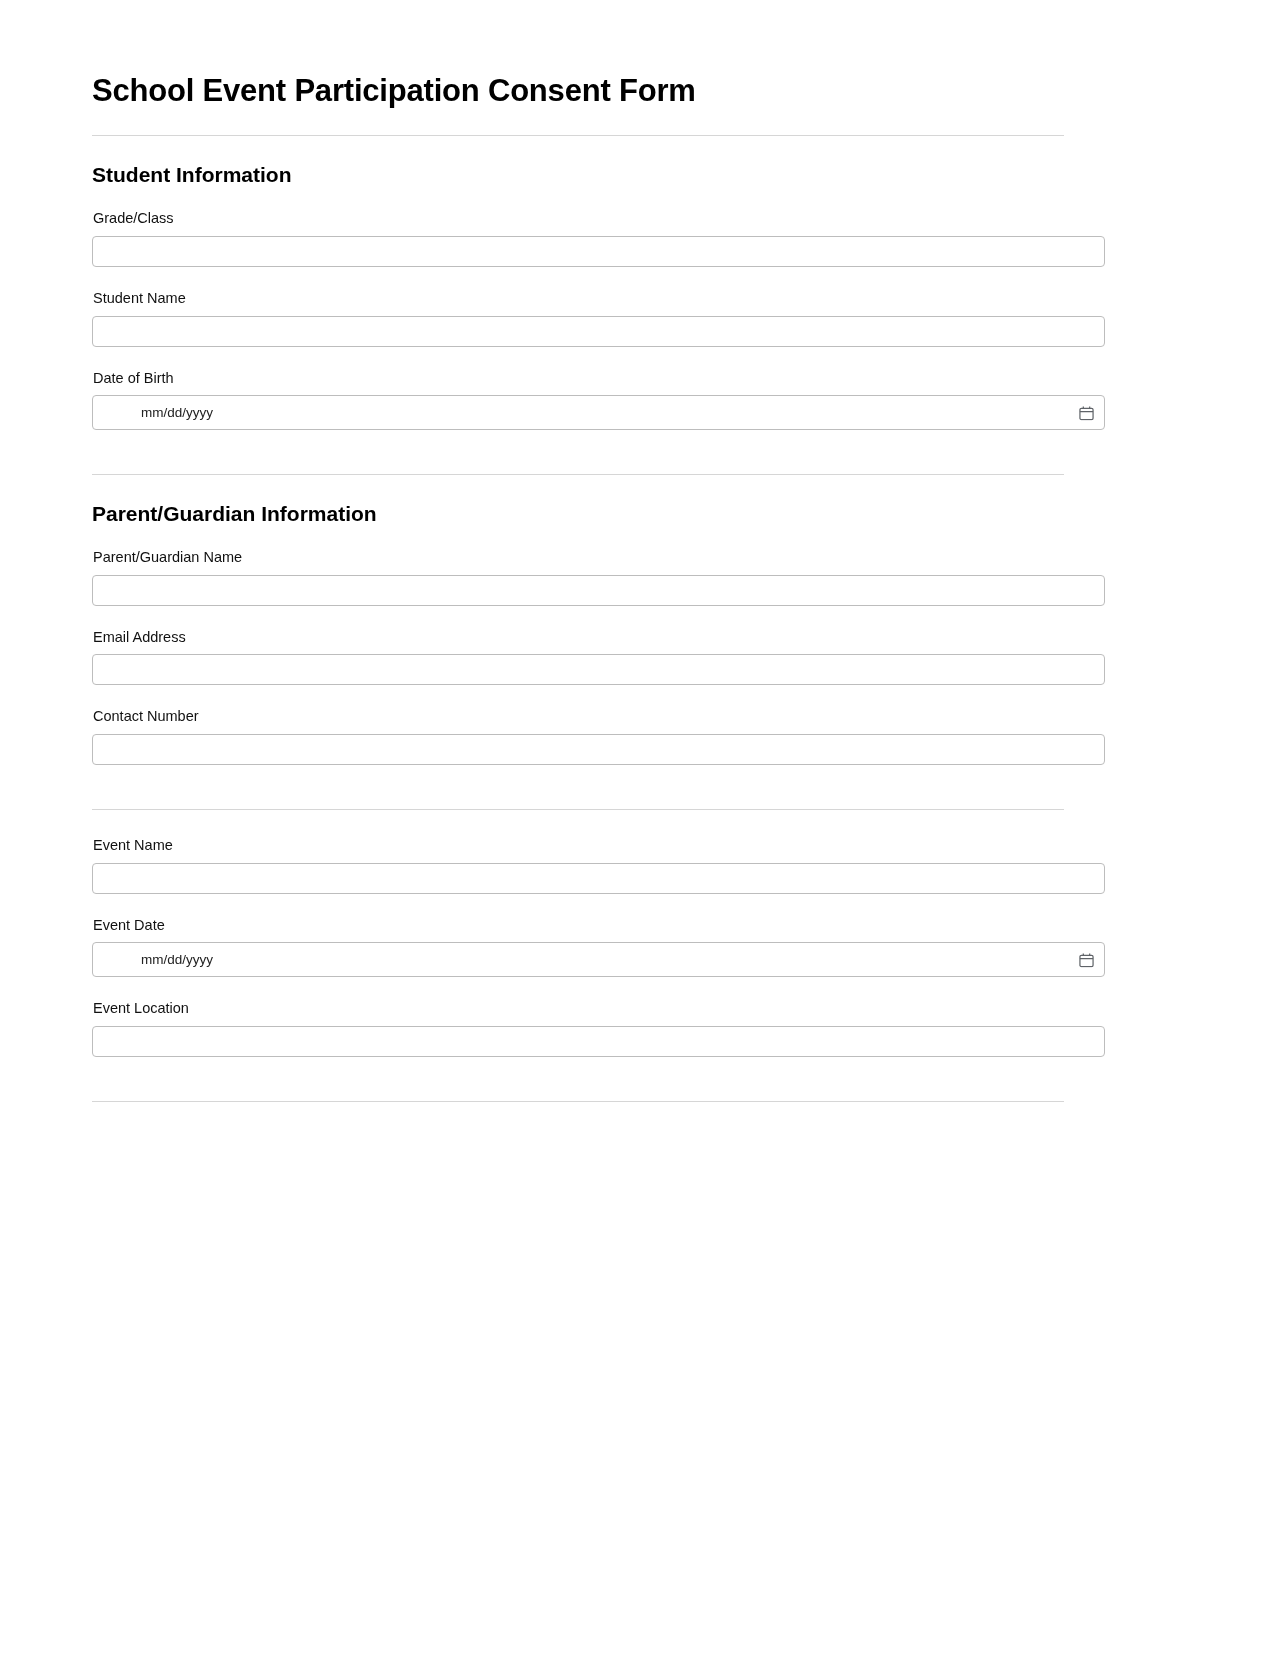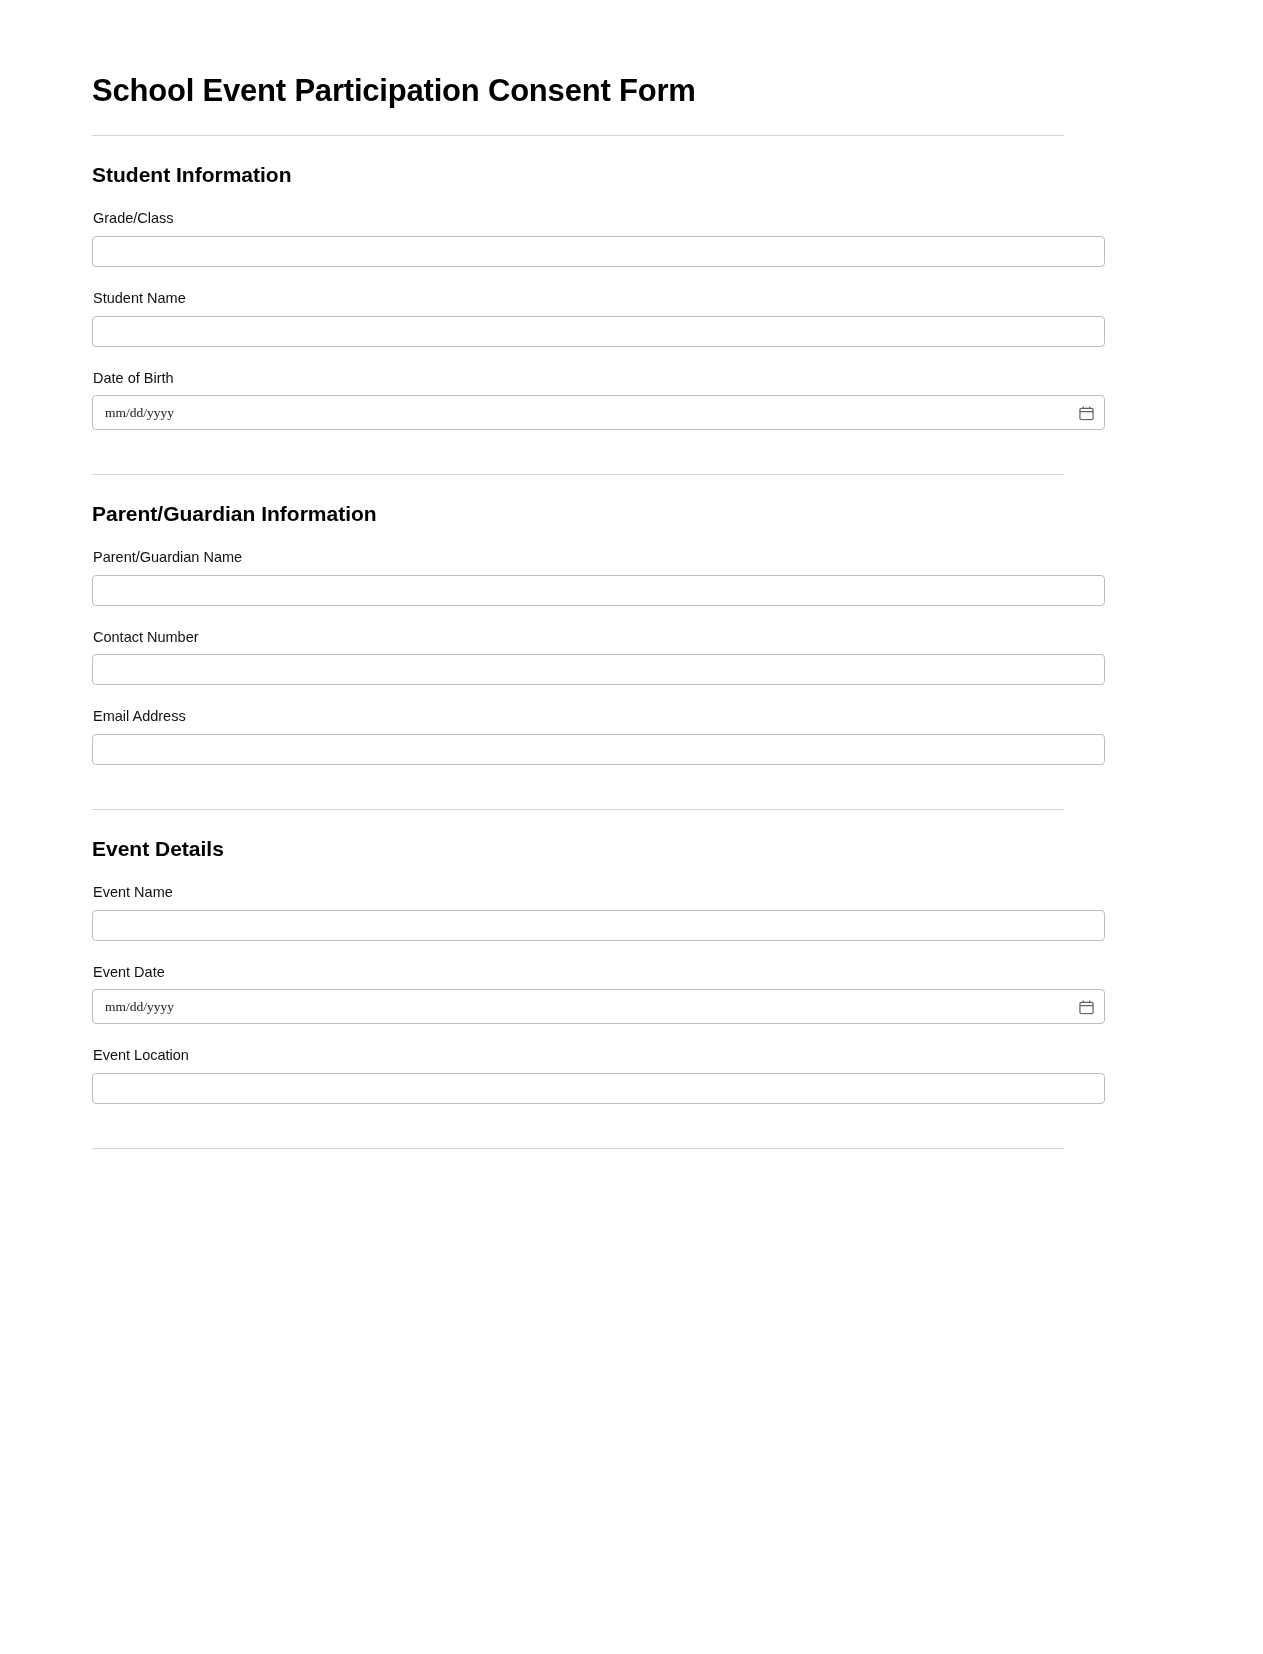--- a/index.html
+++ b/index.html
@@ -84,26 +84,27 @@
     display: block;
     box-sizing: border-box;
     width: 1013px;
     height: 35px;
     padding: 4px 30px 4px 12px;
     border: 1px solid #bdbdbd;
     border-radius: 4px;
     background: #ffffff;
   }
   .date-placeholder {
-    font-family: Liberation Serif, serif;
+    font-family: Liberation Sans, sans-serif;
     font-size: 13.5px;
     line-height: 25px;
     color: #222;
     letter-spacing: 0px;
     white-space: pre;
+    margin-left: 36px;
   }
   .calendar-icon {
     position: absolute;
     right: 11px;
     top: 50%;
     transform: translateY(-50%);
     width: 15px;
     height: 15px;
     display: block;
   }
@@ -179,35 +180,34 @@
 
   <div class="section">
     <h2 class="section-title">Parent/Guardian Information</h2>
 
     <div class="field">
       <label class="field-label">Parent/Guardian Name</label>
       <input class="text-input" type="text" value="" style="">
     </div>
 
     <div class="field">
+      <label class="field-label">Email Address</label>
+      <input class="text-input" type="text" value="" style="">
+    </div>
+
+    <div class="field">
       <label class="field-label">Contact Number</label>
       <input class="text-input" type="text" value="" style="">
     </div>
-
-    <div class="field">
-      <label class="field-label">Email Address</label>
-      <input class="text-input" type="text" value="" style="">
-    </div>
   </div>
 
   <div class="gap-before-divider"></div>
   <hr class="divider">
 
   <div class="section">
-    <h2 class="section-title">Event Details</h2>
 
     <div class="field">
       <label class="field-label">Event Name</label>
       <input class="text-input" type="text" value="" style="">
     </div>
 
     <div class="field">
       <label class="field-label">Event Date</label>
       <div class="date-row">
         <div class="date-input">

